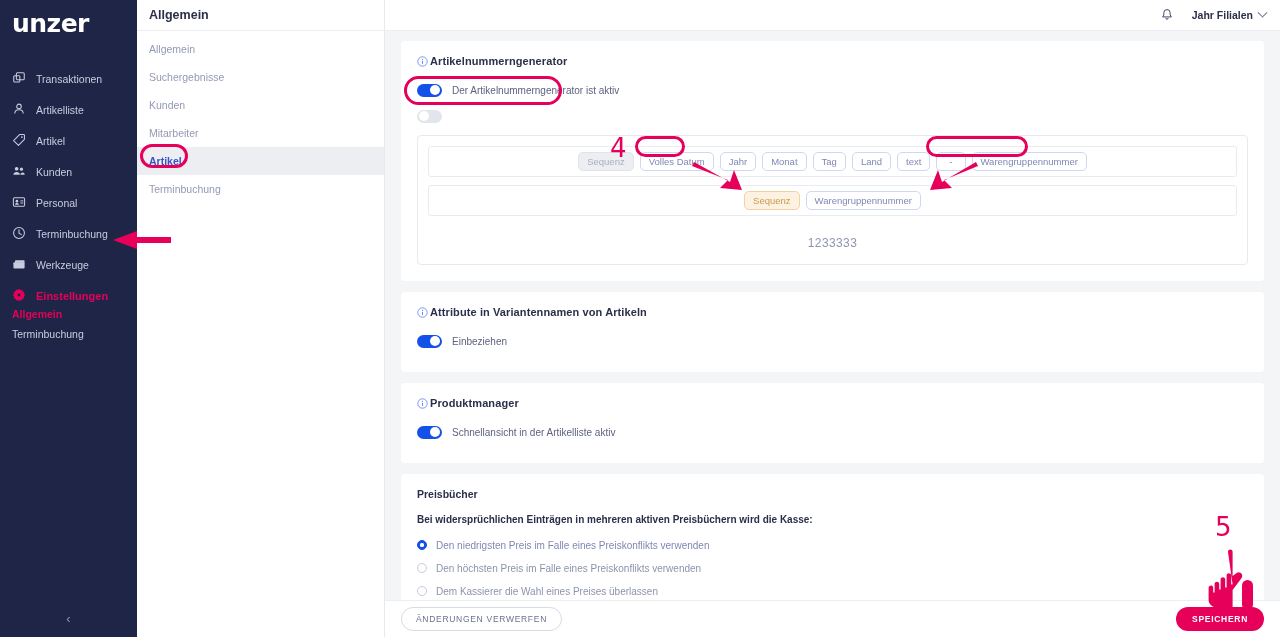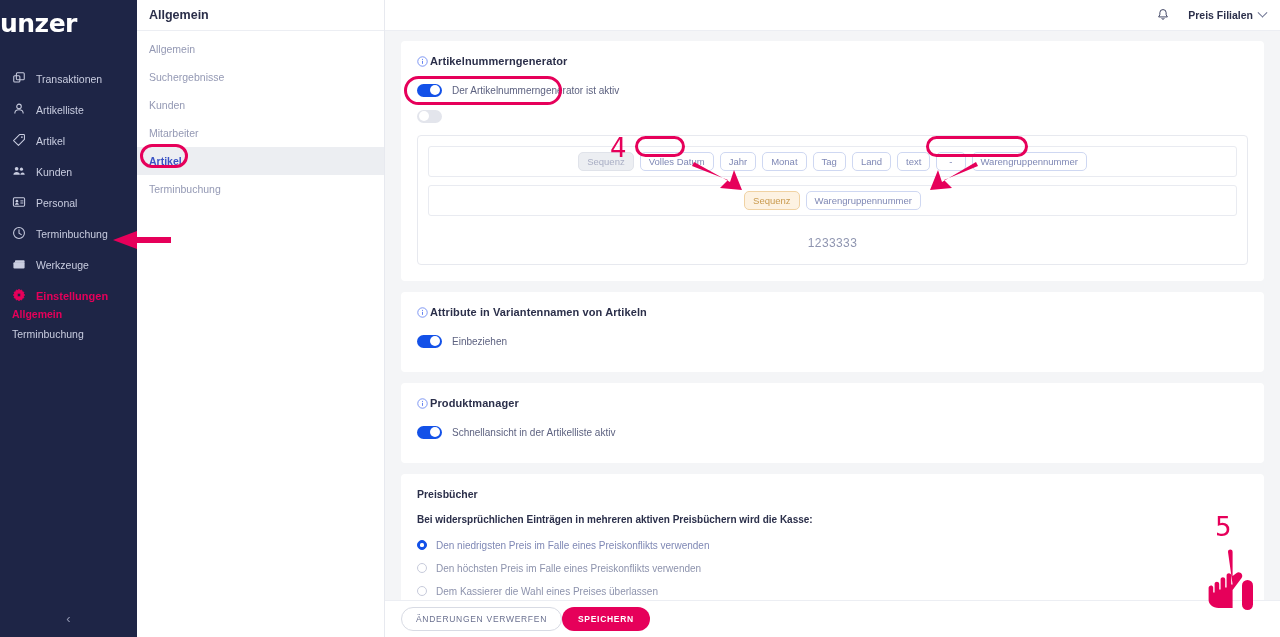--- a/index.html
+++ b/index.html
@@ -11,21 +11,21 @@
     font-size: 12px;
     -webkit-font-smoothing: antialiased;
   }
   #app { position: relative; width: 1280px; height: 637px; display: flex; }
 
   
   .sidebar {
     width: 137px; height: 637px; background: #1e2546;
     display: flex; flex-direction: column; flex: 0 0 137px; position: relative;
   }
-  .logo-wrap { height: 46px; display: flex; align-items: center; }
+  .logo-wrap { height: 46px; display: flex; align-items: center; padding-left: 12px; }
   .logo {
     color: #fff; font-size: 25px; font-weight: bold; letter-spacing: -0.5px;
     font-family: "DejaVu Sans", sans-serif; line-height: 1;
   }
   .nav { margin-top: 8px; }
   .nav-item {
     display: flex; align-items: flex-end; gap: 10px;
     height: 31px; padding-left: 12px; color: #c9cde0; font-size: 10.5px;
     cursor: pointer; position: relative;
   }
@@ -109,21 +109,21 @@
   .pb-sub { font-size: 10px; font-weight: bold; color: #2b2f4a; margin-bottom: 12px; }
   .radio-row { display: flex; align-items: center; gap: 9px; height: 16px; margin-bottom: 7px; cursor: pointer; }
   .radio { width: 10px; height: 10px; border-radius: 50%; border: 1.3px solid #c7cbdb; flex: 0 0 10px; position: relative; background: #fff; }
   .radio.checked { border-color: #1351e8; background: #1351e8; }
   .radio.checked::after { content: ""; position: absolute; left: 2.4px; top: 2.4px; width: 3.2px; height: 3.2px; border-radius: 50%; background: #fff; }
   .radio-label { font-size: 10px; color: #8d93ad; }
   .radio-label.sel { color: #7f88b5; }
 
   .bottombar {
     height: 37px; background: #fff; border-top: 1px solid #eceef3;
-    display: flex; align-items: center; justify-content: flex-start; padding: 0 16px;
+    display: flex; align-items: center; justify-content: space-between; padding: 0 16px;
   }
   .btn-ghost {
     border: 1px solid #d8dbe4; border-radius: 14px; background: #fff;
     color: #6b7190; font-size: 8.5px; letter-spacing: .7px; padding: 6px 14px; cursor: pointer;
   }
   .btn-save {
     border: none; border-radius: 14px; background: #e6005a; color: #fff;
     font-size: 8.5px; font-weight: bold; letter-spacing: .7px; padding: 7px 16px; cursor: pointer;
   }
 
@@ -268,21 +268,21 @@
   </div>
 
   <div class="main">
 
     <div class="topbar">
       <span class="bell"><svg width="14" height="14" viewBox="0 0 16 16">
             <path d="M8 1.8a3.6 3.6 0 0 0-3.6 3.6v2.4L3 10.2h10L11.6 7.8V5.4A3.6 3.6 0 0 0 8 1.8z" fill="none" stroke="#3a405f" stroke-width="1.1" stroke-linejoin="round"></path>
             <path d="M6.7 11.6a1.3 1.3 0 0 0 2.6 0" fill="none" stroke="#3a405f" stroke-width="1.1"></path>
           </svg></span>
       <div class="branch">
-        <span>Preis Filialen</span>
+        <span>Jahr Filialen</span>
         <span class="chev-d"></span>
       </div>
     </div>
 
     <div class="scroll-area">
 
       <div class="card">
         <div class="sec-head">
           <span class="info-ic"><svg width="11" height="11" viewBox="0 0 14 14">
                 <circle cx="7" cy="7" r="6" fill="none" stroke="#5c7cf0" stroke-width="1"></circle>

